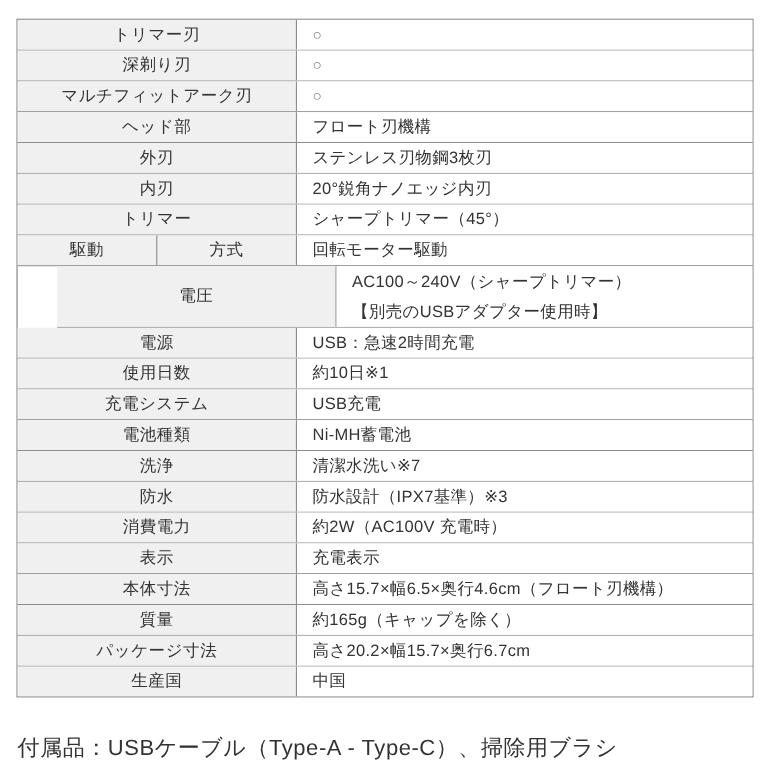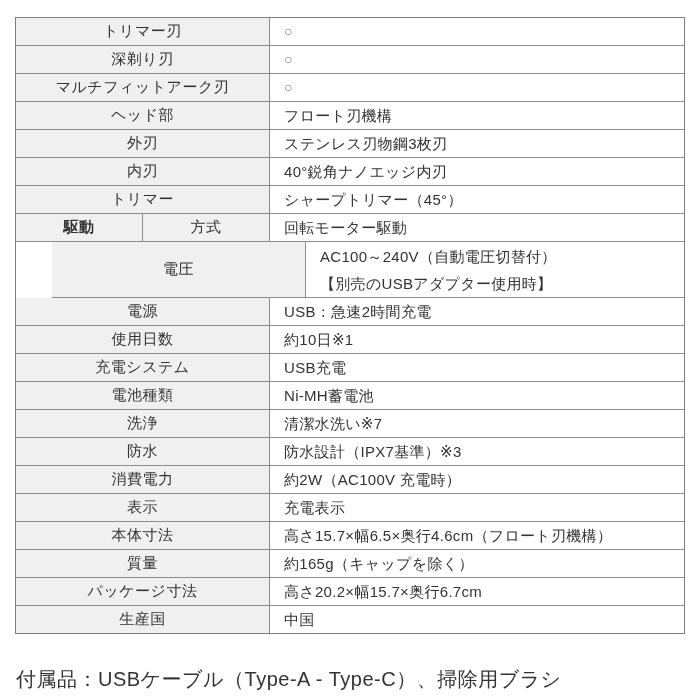--- a/index.html
+++ b/index.html
@@ -58,21 +58,20 @@
   }
   .sub-label {
     flex: 1 1 50%;
     display: flex;
     align-items: center;
     justify-content: center;
     height: 100%;
   }
   .sub-label.first {
     border-right: 1px solid #8c8c8c;
-    font-weight: bold;
   }
   .value-cell {
     flex: 1 1 auto;
     display: flex;
     flex-direction: column;
     justify-content: center;
     padding-left: 14px;
     background: #ffffff;
     box-sizing: border-box;
     letter-spacing: 0.3px;
@@ -126,42 +125,42 @@
   </div>
       <div class="spec-row">
     <div class="label-cell">外刃</div>
     <div class="value-cell">
           <div class="value-line">ステンレス刃物鋼3枚刃</div>
         </div>
   </div>
       <div class="spec-row">
     <div class="label-cell">内刃</div>
     <div class="value-cell">
-          <div class="value-line">40°鋭角ナノエッジ内刃</div>
+          <div class="value-line">20°鋭角ナノエッジ内刃</div>
         </div>
   </div>
       <div class="spec-row">
     <div class="label-cell">トリマー</div>
     <div class="value-cell">
           <div class="value-line">シャープトリマー（45°）</div>
         </div>
   </div>
       <div class="spec-row">
     <div class="label-cell split">
           <div class="sub-label first">駆動</div>
           <div class="sub-label">方式</div>
         </div>
     <div class="value-cell">
           <div class="value-line">回転モーター駆動</div>
         </div>
   </div>
       <div class="spec-row tall">
     <div class="label-cell">電圧</div>
     <div class="value-cell">
-          <div class="value-line">AC100～240V（自動電圧切替付）</div>
+          <div class="value-line">AC100～240V（シャープトリマー）</div>
           <div class="value-line">【別売のUSBアダプター使用時】</div>
         </div>
   </div>
       <div class="spec-row">
     <div class="label-cell">電源</div>
     <div class="value-cell">
           <div class="value-line">USB：急速2時間充電</div>
         </div>
   </div>
       <div class="spec-row">

